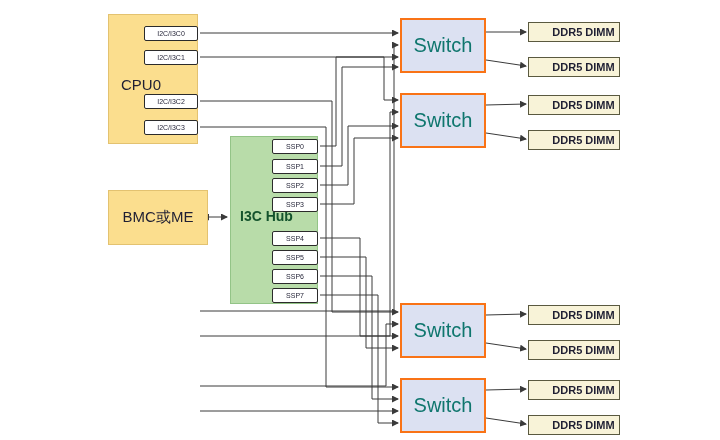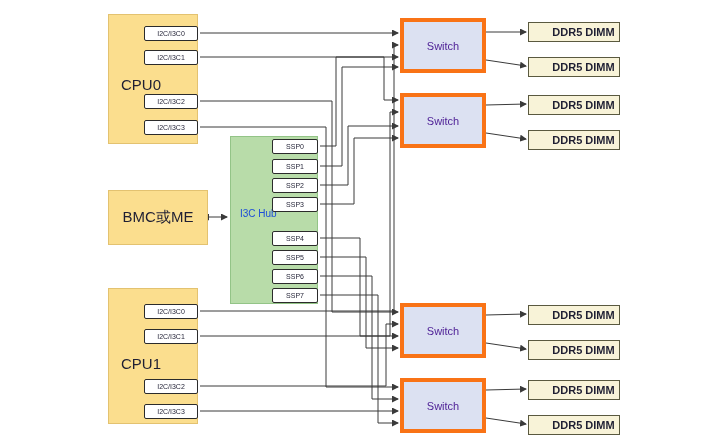--- a/index.html
+++ b/index.html
@@ -4,26 +4,26 @@
 <style>
   html,body{margin:0;padding:0;background:#ffffff;font-family:"Liberation Sans",sans-serif;}
   #canvas{position:relative;width:720px;height:440px;background:#ffffff;overflow:hidden;}
   svg.wires{position:absolute;left:0;top:0;width:720px;height:440px;pointer-events:none;}
   .block{position:absolute;box-sizing:border-box;}
   .cpu{background:#fbde8e;border:1px solid #e3c270;width:90px;}
   .cpu-label{position:absolute;left:12px;font-size:15px;color:#1f1f33;font-weight:500;margin-top:8px;}
   .bmc{background:#fbde8e;border:1px solid #e3c270;left:108px;top:190px;width:100px;height:55px;
        display:flex;align-items:center;justify-content:center;font-size:15px;color:#1f1f33;font-weight:500;}
   .hub{background:#b8dca9;border:1px solid #93c487;left:230px;top:136px;width:88px;height:168px;}
-  .hub-label{position:absolute;left:9px;top:71px;font-size:10px;color:#1d4ed8;font-weight:400;}
+  .hub-label{position:absolute;left:9px;top:71px;font-size:14px;color:#14532d;font-weight:700;}
   .port{position:absolute;right:-1px;width:54px;height:15px;background:#ffffff;border:1px solid #2b2b2b;
         border-radius:2px;box-sizing:border-box;font-size:7px;line-height:13px;text-align:center;color:#1f1f33;}
   .ssp{width:46px;}
-  .switch{background:#dce1f2;border:4px solid #f97316;left:400px;width:86px;height:55px;
-          display:flex;align-items:center;justify-content:center;font-size:11px;color:#4c1d95;font-weight:500;}
+  .switch{background:#dce1f2;border:2px solid #f97316;left:400px;width:86px;height:55px;
+          display:flex;align-items:center;justify-content:center;font-size:20px;color:#0f766e;font-weight:500;}
   .dimm{background:#f8f3d8;border:1px solid#5a593f;left:528px;width:92px;height:20px;
         display:flex;align-items:center;justify-content:center;font-size:11px;color:#1f1f33;font-weight:700;padding-left:19px;}
 </style>
 </head>
 <body>
 
 <div id="canvas">
 
   <svg class="wires" viewBox="0 0 720 440">
     <defs>
@@ -68,27 +68,20 @@
   <div class="block cpu" style="left:108px;top:14px;height:130px;">
     <span class="cpu-label" style="top:53px;">CPU0</span>
     <div class="port" style="top:11px;">I2C/I3C0</div>
     <div class="port" style="top:35px;">I2C/I3C1</div>
     <div class="port" style="top:79px;">I2C/I3C2</div>
     <div class="port" style="top:105px;">I2C/I3C3</div>
   </div>
 
   <div class="block bmc">BMC或ME</div>
 
-  <div class="block cpu" style="left:108px;top:288px;height:136px;">
-    <span class="cpu-label" style="top:58px;">CPU1</span>
-    <div class="port" style="top:15px;">I2C/I3C0</div>
-    <div class="port" style="top:40px;">I2C/I3C1</div>
-    <div class="port" style="top:90px;">I2C/I3C2</div>
-    <div class="port" style="top:115px;">I2C/I3C3</div>
-  </div>
 
   <div class="block hub">
     <span class="hub-label">I3C Hub</span>
     <div class="port ssp" style="top:2px;">SSP0</div>
     <div class="port ssp" style="top:22px;">SSP1</div>
     <div class="port ssp" style="top:41px;">SSP2</div>
     <div class="port ssp" style="top:60px;">SSP3</div>
     <div class="port ssp" style="top:94px;">SSP4</div>
     <div class="port ssp" style="top:113px;">SSP5</div>
     <div class="port ssp" style="top:132px;">SSP6</div>

